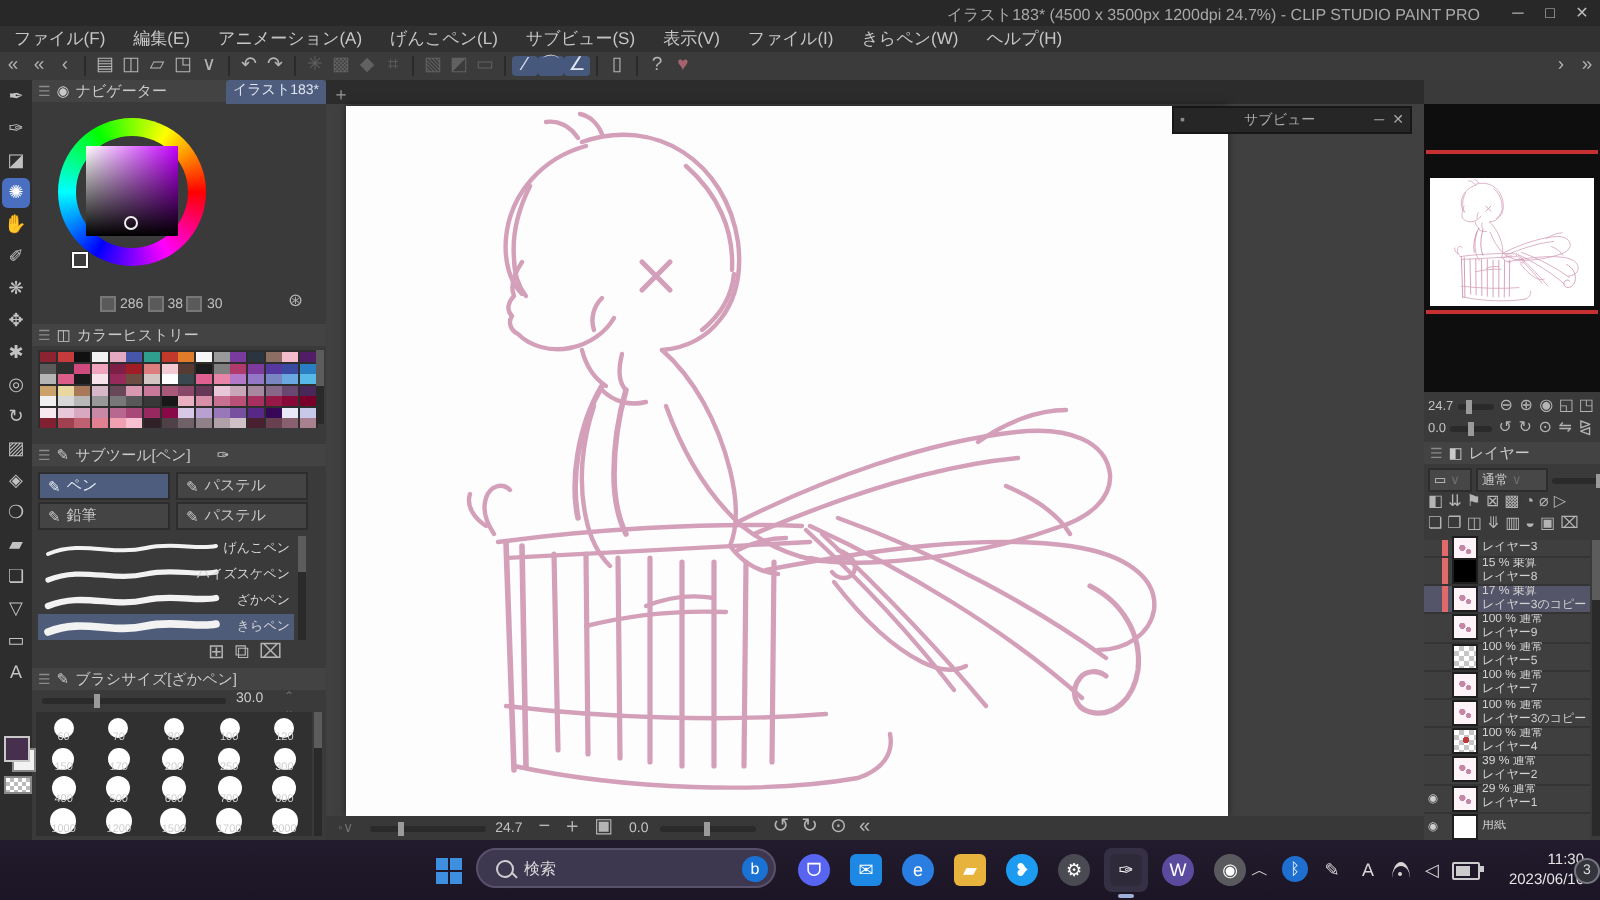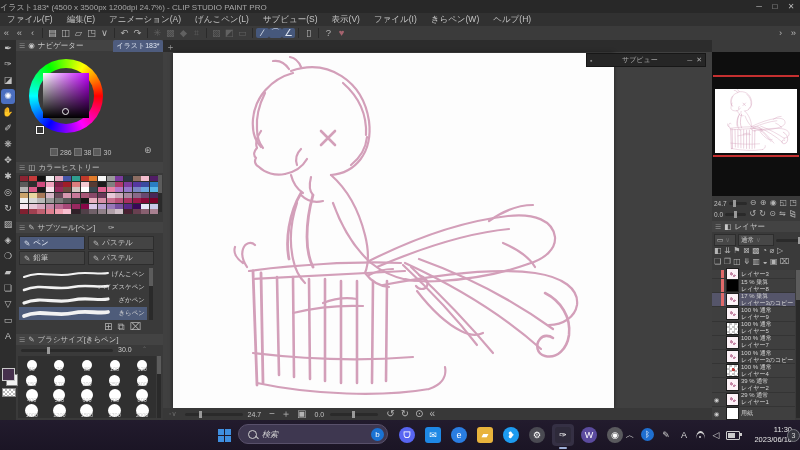--- a/index.html
+++ b/index.html
@@ -3,21 +3,21 @@
 <meta charset="utf-8">
 <style>
   html,body{margin:0;padding:0;width:800px;height:450px;overflow:hidden;
     font-family:"Liberation Sans","DejaVu Sans",sans-serif;background:#3a3a3a;
     -webkit-font-smoothing:antialiased;}
   .abs{position:absolute;}
   .ico{color:#b4b4b4;font-size:10px;line-height:1;display:inline-block;text-align:center;}
   .dim{color:#6e6e6e;}
   
   #titlebar{left:0;top:0;width:800px;height:13px;background:#282828;color:#a8a8a8;font-size:8px;}
-  #titlebar .t{position:absolute;left:0;right:60px;top:2px;text-align:left;white-space:nowrap;}
+  #titlebar .t{position:absolute;left:0;right:60px;top:2px;text-align:right;white-space:nowrap;}
   .winbtn{position:absolute;top:1px;width:14px;height:11px;color:#bbb;font-size:8px;text-align:center;line-height:11px;}
   
   #menubar{left:0;top:13px;width:800px;height:13px;background:#313131;display:flex;align-items:center;gap:0;}
   #menubar span{font-size:8.5px;color:#c6c6c6;padding:0 7px;}
   
   #cmdbar{left:0;top:26px;width:800px;height:14px;background:#3b3b3b;display:flex;align-items:center;}
   #cmdbar .sp{width:1px;height:10px;background:#2a2a2a;margin:0 3px;}
   #cmdbar .ico{width:13px;font-size:9.5px;}
   #cmdbar .sel{background:#46587c;border-radius:2px;color:#dfe6f2;}
   #cmdbar .dis{color:#616161;}
@@ -101,21 +101,21 @@
   .th.checker{background:repeating-conic-gradient(#c6c6c6 0% 25%,#fff 0% 50%) 0 0/5px 5px;}
   .th.checkerRed{background:radial-gradient(circle at 55% 45%,#c03b3b 0 18%,transparent 19%),repeating-conic-gradient(#c6c6c6 0% 25%,#fff 0% 50%) 0 0/5px 5px;}
   
   #taskbar{left:0;top:420px;width:800px;height:30px;background:linear-gradient(#221b2d,#1b1525);}
   #start{left:218px;top:429px;width:13px;height:13px;display:grid;grid-template-columns:6px 6px;gap:1px;}
   #start i{background:#3f8fe0;display:block;height:6px;}
   #search{left:238px;top:424px;width:150px;height:20px;background:#3e3750;border:1px solid #59516b;border-radius:11px;
      display:flex;align-items:center;padding:0 3px 0 9px;box-sizing:border-box;gap:5px;}
   #search .mag{width:7px;height:7px;border:1.3px solid #cfcfcf;border-radius:50%;position:relative;flex:none;}
   #search .mag::after{content:"";position:absolute;left:6px;top:6px;width:4px;height:1.3px;background:#cfcfcf;transform:rotate(45deg);}
-  #search .ph{flex:1;color:#d8d8d8;font-size:8px;font-style:italic;}
+  #search .ph{flex:1;color:#d8d8d8;font-size:8px;}
   #search .bing{width:13px;height:13px;border-radius:50%;background:#1a73d4;color:#fff;font-size:8px;text-align:center;line-height:13px;flex:none;}
   .app{position:absolute;top:424px;width:22px;height:22px;display:flex;align-items:center;justify-content:center;border-radius:4px;}
   .app.active{background:#353044;}
   .app .g{width:16px;height:16px;border-radius:50%;display:flex;align-items:center;justify-content:center;color:#fff;font-size:9px;}
   .app .sq{border-radius:3px;}
   .underline{position:absolute;top:447px;width:8px;height:2px;background:#9fb0d8;border-radius:1px;}
   .tray{position:absolute;top:424px;height:22px;display:flex;align-items:center;justify-content:center;color:#d5d5d5;font-size:9px;width:16px;}
   #clock{left:746px;top:425px;width:46px;text-align:right;color:#e6e6e6;font-size:7.5px;line-height:1.35;}
   #badge{left:787px;top:429px;width:11px;height:11px;border-radius:50%;background:#34343d;border:1px solid #77777f;
      color:#ddd;font-size:7px;text-align:center;line-height:11px;}
@@ -408,21 +408,21 @@
     </div>
   <div id="brushfoot" class="abs" style="left:88px;top:282px;display:flex;gap:5px">
       <span class="ico">⊞</span>
       <span class="ico">⧉</span>
       <span class="ico">⌧</span>
     </div>
 
   <div class="phead" style="top:294px">
     <span class="grip">☰</span>
     <span>✎</span>
-    <span>ブラシサイズ[きらペン]</span>
+    <span>ブラシサイズ[ざかペン]</span>
   </div>
   <div class="abs slider" style="left:5px;top:309px;width:92px">
       <i style="left:26px"></i>
     </div>
   <div class="abs" style="left:102px;top:306px;font-size:7px;color:#ccc">30.0</div>
   <div class="abs dim" style="left:126px;top:305px;font-size:6px">⌃<br>⌄</div>
   <div id="sizegrid" class="abs">
       <div class="szcell"><span class="c" style="width: 10px; height: 10px;"></span><span class="n">60</span></div>
       <div class="szcell"><span class="c" style="width: 10px; height: 10px;"></span><span class="n">70</span></div>
       <div class="szcell"><span class="c" style="width: 10px; height: 10px;"></span><span class="n">80</span></div>

